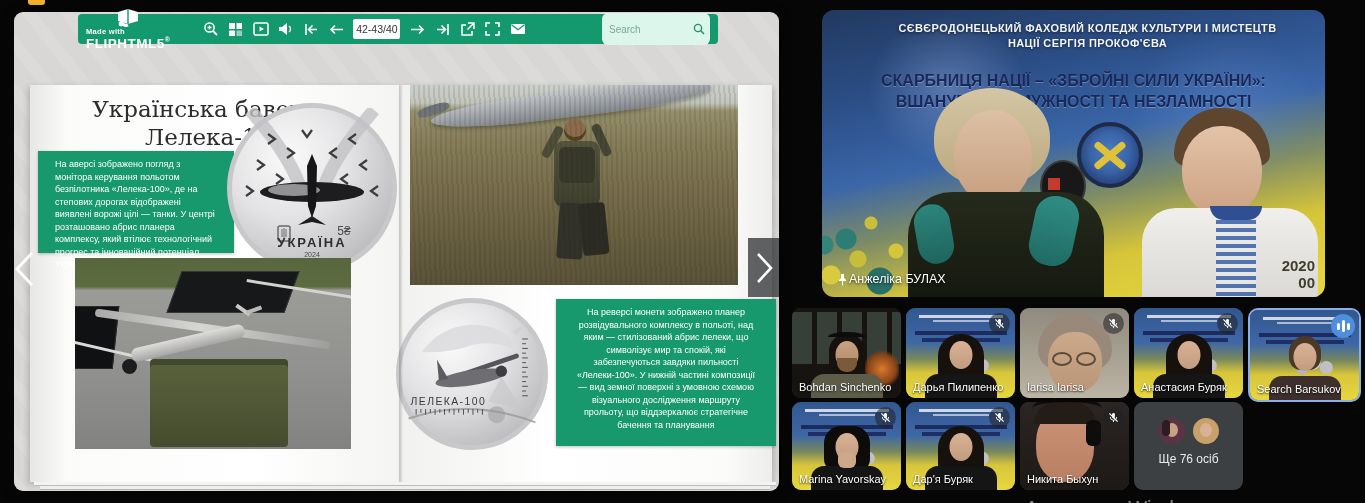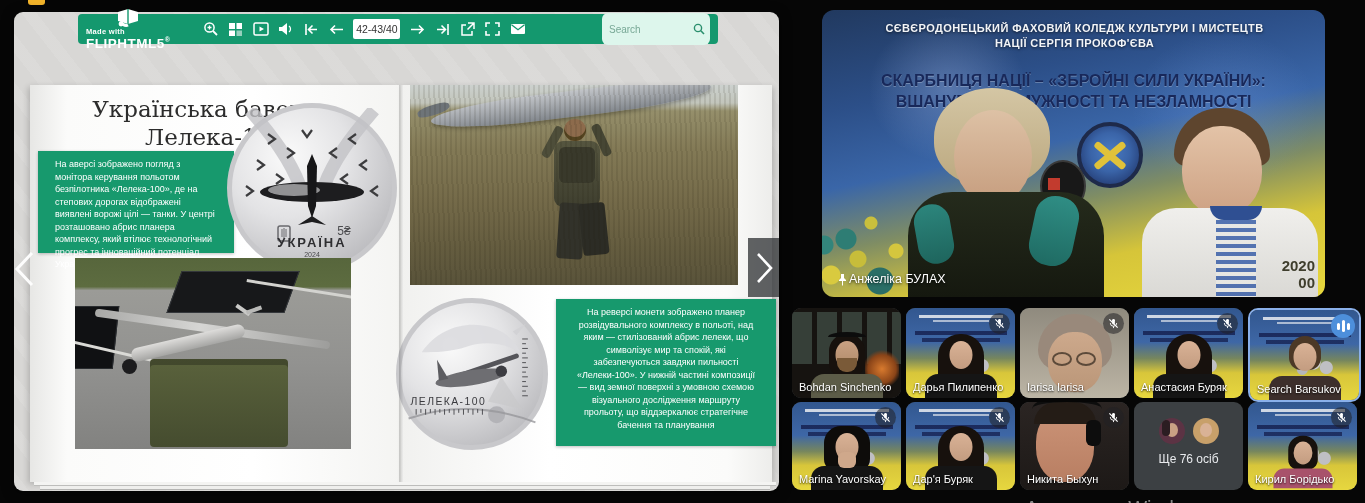--- a/index.html
+++ b/index.html
@@ -96,21 +96,21 @@
   
   .nav-left{left:12px;top:250px;width:24px;height:38px;cursor:pointer;}
   .nav-right{left:748px;top:238px;width:31px;height:59px;background:rgba(52,55,58,.78);
              display:flex;align-items:center;justify-content:center;cursor:pointer;}
 
   
   .main-video{left:822px;top:10px;width:503px;height:287px;border-radius:12px;overflow:hidden;cursor:pointer;
      background:linear-gradient(168deg,#21395f 0%,#2c4f88 26%,#3a66a8 46%,#7f8d64 62%,#d6c539 78%,#e8d83d 100%);}
   .mv-light1{left:8%;top:0;width:34%;height:55%;background:radial-gradient(ellipse at center,rgba(190,210,255,.30),transparent 65%);}
   .mv-light2{left:60%;top:5%;width:40%;height:60%;background:radial-gradient(ellipse at center,rgba(120,160,230,.28),transparent 65%);}
-  .mv-college{left:1px;top:11px;width:100%;text-align:center;color:#f2f4f7;font-weight:bold;
+  .mv-college{left:14px;top:11px;width:100%;text-align:center;color:#f2f4f7;font-weight:bold;
       font-size:11px;line-height:15px;letter-spacing:.4px;text-shadow:0 1px 3px rgba(0,0,0,.6);}
   .mv-title{left:0;top:60px;width:100%;text-align:center;color:#18285a;font-weight:bold;
       font-size:16px;line-height:21px;text-shadow:0 1px 0 rgba(255,255,255,.25);}
   .garland{left:-6px;bottom:-6px;width:130px;height:100px;background:
      radial-gradient(circle at 15px 72px,#d9ca3f 9px,transparent 10px),
      radial-gradient(circle at 42px 56px,#c7bd3a 8px,transparent 9px),
      radial-gradient(circle at 30px 36px,#2e7d74 10px,transparent 11px),
      radial-gradient(circle at 64px 78px,#2a6e66 13px,transparent 14px),
      radial-gradient(circle at 80px 48px,#d5c63e 7px,transparent 8px),
      radial-gradient(circle at 8px 42px,#33857b 9px,transparent 10px),
@@ -621,34 +621,16 @@
       <div class="av av1">
           <div class="avf"></div>
         </div>
       <div class="av av2">
           <div class="avf"></div>
         </div>
     </div>
     <div class="more-label">Ще 76 осіб</div>
   </div>
 
-  <div class="tile row2 t5">
-    <div class="banner-bg">
-        <div class="mini-lines"></div>
-      </div>
-    <div class="pfig v-small">
-      <div class="ph"></div>
-      <div class="pf"></div>
-      <div class="pb"></div>
-    </div>
-    <div class="mute">
-      <svg width="11" height="11" viewBox="0 0 12 12">
-        <rect x="4.5" y="1" width="3" height="6" rx="1.5" fill="#fff"></rect>
-        <path d="M2.5 5.5 a3.5 3.5 0 0 0 7 0 M6 9 v2" stroke="#fff" stroke-width="1" fill="none"></path>
-        <path d="M1.5 1.5 L10.5 10.5" stroke="#fff" stroke-width="1.3"></path>
-      </svg>
-    </div>
-    <div class="tname">Кирил Борідько</div>
-  </div>
 
   <div class="abs watermark">Активация Windows</div>
 
 </div>
 
 </body></html>

